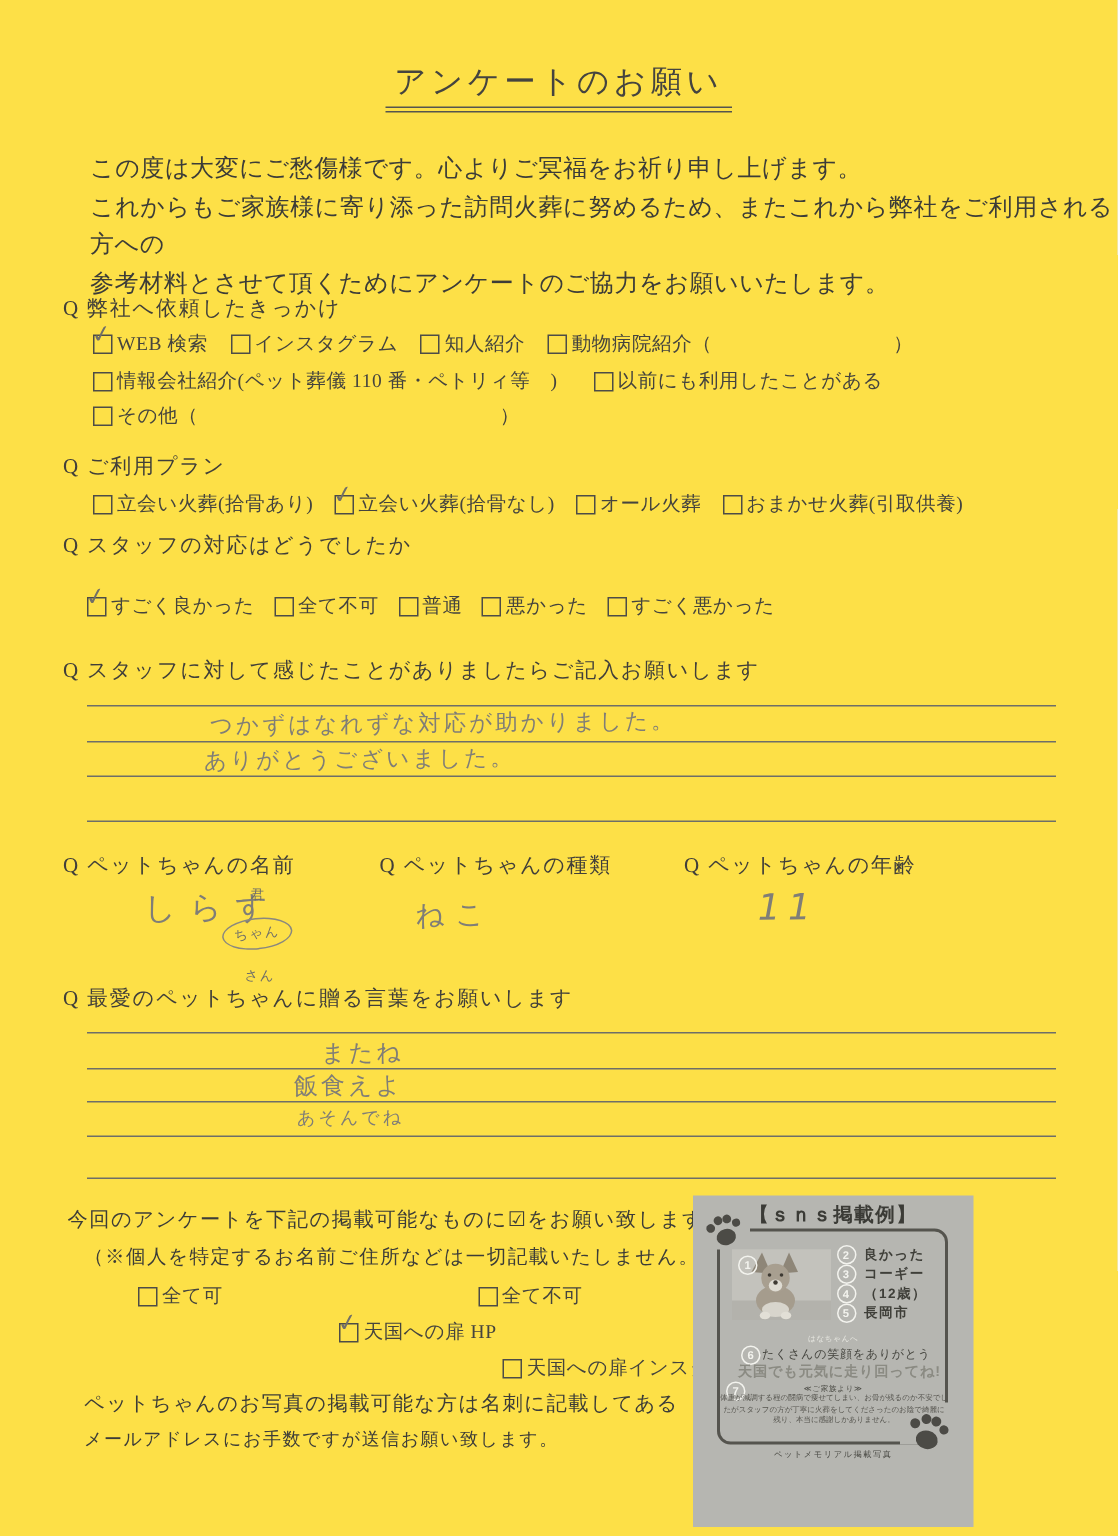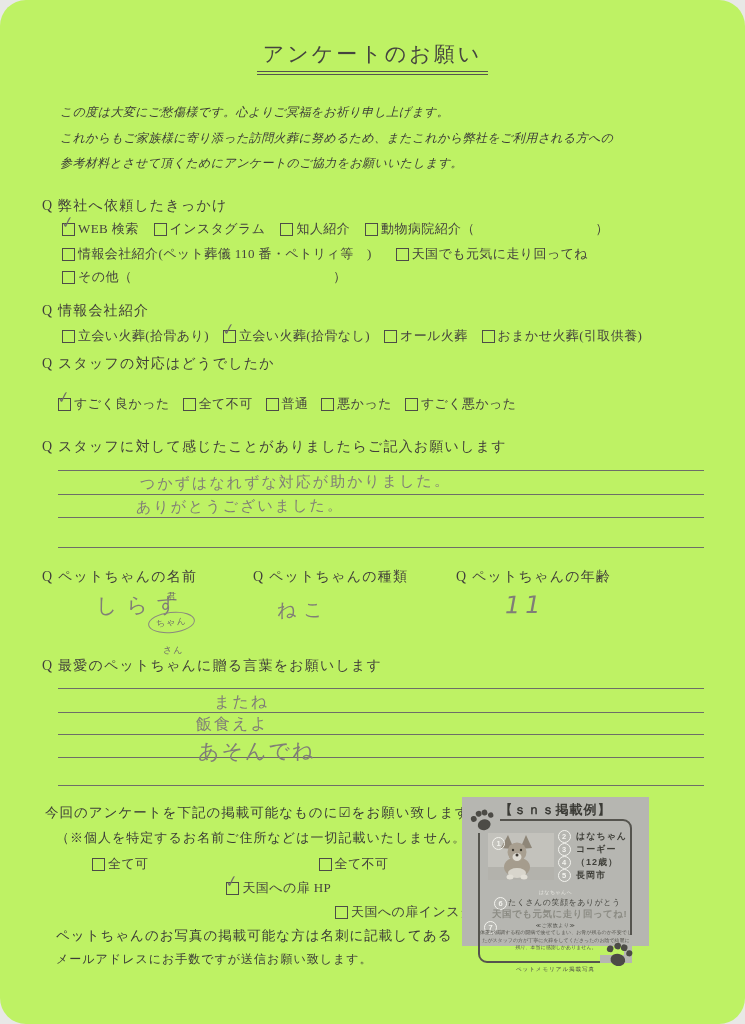--- a/index.html
+++ b/index.html
@@ -1,37 +1,37 @@
 <!DOCTYPE html>
 <html><head>
 <meta charset="utf-8">
 <style>
   html,body{margin:0;padding:0;background:#e8e8e6;}
-  #page{position:relative;width:745px;height:1024px;background:#bef264;margin:0 auto;overflow:hidden;
-        font-family:"Liberation Serif","DejaVu Serif",serif;color:#3c3c38;border-radius:26px;}
+  #page{position:relative;width:745px;height:1024px;background:#fde047;margin:0 auto;overflow:hidden;
+        font-family:"Liberation Serif","DejaVu Serif",serif;color:#3c3c38;}
   .abs{position:absolute;}
   
   .title{font-size:21px;letter-spacing:3px;color:#45443f;border-bottom:4px double #55544e;padding:0 6px 5px 6px;}
   
-  .intro div{font-size:12px;line-height:25.5px;letter-spacing:0.4px;font-style:italic;}
+  .intro div{font-size:16px;line-height:25.5px;letter-spacing:0.4px;}
   .qlabel{font-size:14px;letter-spacing:1.2px;color:#413f3a;}
   .optrow{display:flex;align-items:center;}
   .opt{display:inline-flex;align-items:center;font-size:13px;letter-spacing:0.4px;color:#45443e;position:relative;white-space:pre;}
   .cb{width:11px;height:11px;border:1.4px solid #4d4c47;display:inline-block;margin-right:3px;position:relative;flex:0 0 auto;}
   .tick{position:absolute;top:-9px;left:-2px;font-family:"DejaVu Sans",sans-serif;font-size:16px;color:#716f68;
         transform:rotate(-10deg);font-weight:bold;line-height:1;}
   
   .rule{position:absolute;left:58px;width:646px;border-top:1.2px solid #6e6e68;}
   .hw{position:absolute;font-family:"DejaVu Sans",sans-serif;color:#807e77;letter-spacing:2px;white-space:pre;
       transform:rotate(-0.6deg);}
   
   .suffix{font-size:9px;color:#6f6e68;letter-spacing:1px;}
   .circ-suffix{border:1.2px solid #8a887f;border-radius:50%;padding:3px 7px;transform:rotate(-6deg);display:inline-block;}
   
-  #snsbox{position:absolute;left:462px;top:797px;width:187px;height:149px;background:#b6b6b1;
+  #snsbox{position:absolute;left:462px;top:797px;width:187px;height:221px;background:#b6b6b1;
           font-family:"Liberation Sans","DejaVu Sans",sans-serif;}
   .sns-title{position:absolute;top:4px;left:0;width:100%;text-align:center;font-size:13px;font-weight:bold;
              letter-spacing:1px;color:#3b3b36;}
   .frame{position:absolute;left:16px;top:22px;width:150px;height:140px;border:2px solid #55544e;border-radius:9px;}
   .mask{position:absolute;background:#b6b6b1;}
   .pawsvg{position:absolute;}
   .photo{position:absolute;left:26px;top:36px;width:66px;height:47px;background:#c6c5bf;overflow:hidden;}
   .cnum{display:inline-block;width:11px;height:11px;border:1px solid #f3f3ee;border-radius:50%;color:#f3f3ee;
         font-size:7.5px;line-height:11px;text-align:center;font-weight:bold;flex:0 0 auto;}
   .sns-item{position:absolute;display:flex;align-items:center;gap:5px;font-size:9px;font-weight:bold;color:#3f3f39;letter-spacing:1px;}
@@ -79,32 +79,32 @@
       <span>動物病院紹介（　　　　　　　　　）</span>
     </label>
   </div>
   <div class="abs optrow" style="left:62px;top:245px;gap:24px;">
     <label class="opt">
       <span class="cb"></span>
       <span>情報会社紹介(ペット葬儀 110 番・ペトリィ等　)</span>
     </label>
     <label class="opt">
       <span class="cb"></span>
-      <span>天国でも元気に走り回ってね</span>
+      <span>以前にも利用したことがある</span>
     </label>
   </div>
   <div class="abs optrow" style="left:62px;top:268px;">
     <label class="opt">
       <span class="cb"></span>
       <span>その他（　　　　　　　　　　　　　　　）</span>
     </label>
   </div>
 
   
-  <div class="abs qlabel" style="left:42px;top:302px;">Q 情報会社紹介</div>
+  <div class="abs qlabel" style="left:42px;top:302px;">Q ご利用プラン</div>
   <div class="abs optrow" style="left:62px;top:327px;gap:14px;">
     <label class="opt">
       <span class="cb"></span>
       <span>立会い火葬(拾骨あり)</span>
     </label>
     <label class="opt">
       <span class="cb"><span class="tick">✓</span></span>
       <span>立会い火葬(拾骨なし)</span>
     </label>
     <label class="opt">
@@ -165,21 +165,21 @@
 
   
   <div class="abs qlabel" style="left:42px;top:657px;">Q 最愛のペットちゃんに贈る言葉をお願いします</div>
   <div class="rule" style="top:688px;"></div>
   <div class="rule" style="top:712px;"></div>
   <div class="rule" style="top:734px;"></div>
   <div class="rule" style="top:757px;"></div>
   <div class="rule" style="top:785px;"></div>
   <span class="hw" style="left:214px;top:692px;font-size:16px;">またね</span>
   <span class="hw" style="left:196px;top:714px;font-size:16px;">飯食えよ</span>
-  <span class="hw" style="left:198px;top:737px;font-size:21px;">あそんでね</span>
+  <span class="hw" style="left:198px;top:737px;font-size:12px;">あそんでね</span>
 
   
   <div class="abs" style="left:45px;top:804px;font-size:13.5px;letter-spacing:1px;">今回のアンケートを下記の掲載可能なものに☑をお願い致します。</div>
   <div class="abs" style="left:56px;top:829px;font-size:13px;letter-spacing:1px;">（※個人を特定するお名前ご住所などは一切記載いたしません。）</div>
 
   <label class="opt abs" style="left:92px;top:855px;">
     <span class="cb"></span>
     <span>全て可</span>
   </label>
   <label class="opt abs" style="left:258px;top:855px;">
@@ -237,21 +237,21 @@
           <circle cx="33" cy="17" r="1.2" fill="#3e3a33"></circle>
         <circle cx="29" cy="22" r="1.5" fill="#3e3a33"></circle>
         <ellipse cx="22" cy="44" rx="3.5" ry="2.5" fill="#e2dfd6"></ellipse>
         <ellipse cx="36" cy="44" rx="3.5" ry="2.5" fill="#e2dfd6"></ellipse>
       </svg>
       <span class="cnum badge">1</span>
     </div>
 
     <div class="sns-item" style="left:96px;top:33px;">
       <span class="cnum">2</span>
-      <span>はなちゃん</span>
+      <span>良かった</span>
     </div>
     <div class="sns-item" style="left:96px;top:46px;">
       <span class="cnum">3</span>
       <span>コーギー</span>
     </div>
     <div class="sns-item" style="left:96px;top:59px;">
       <span class="cnum">4</span>
       <span>（12歳）</span>
     </div>
     <div class="sns-item" style="left:96px;top:72px;">

